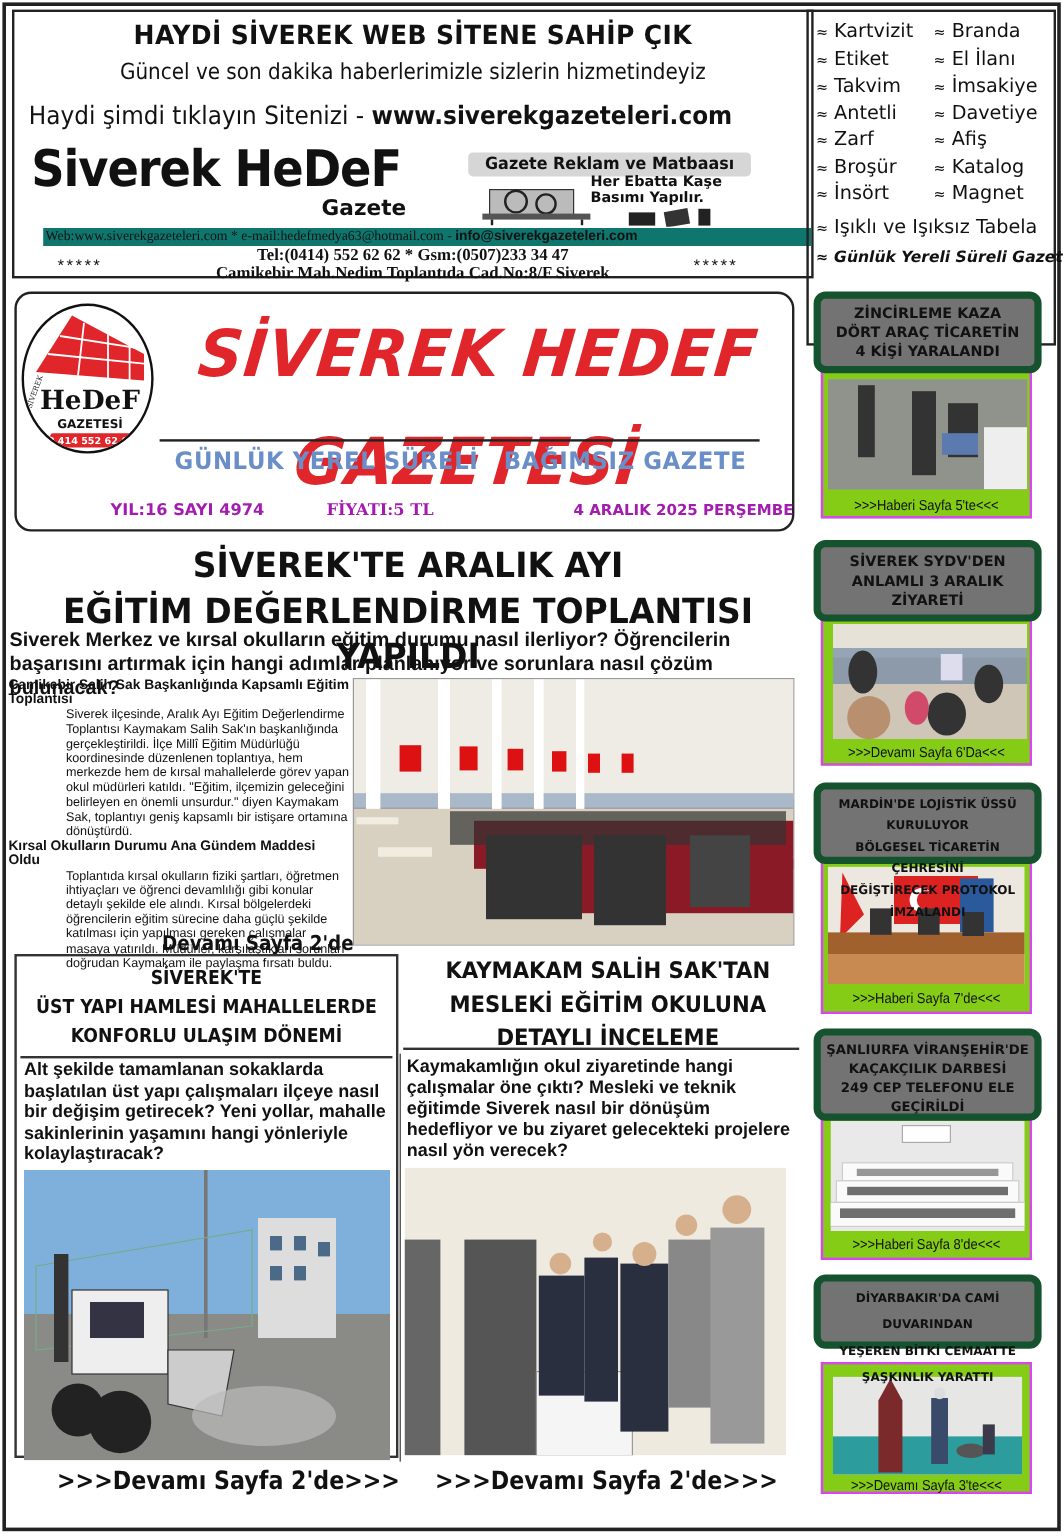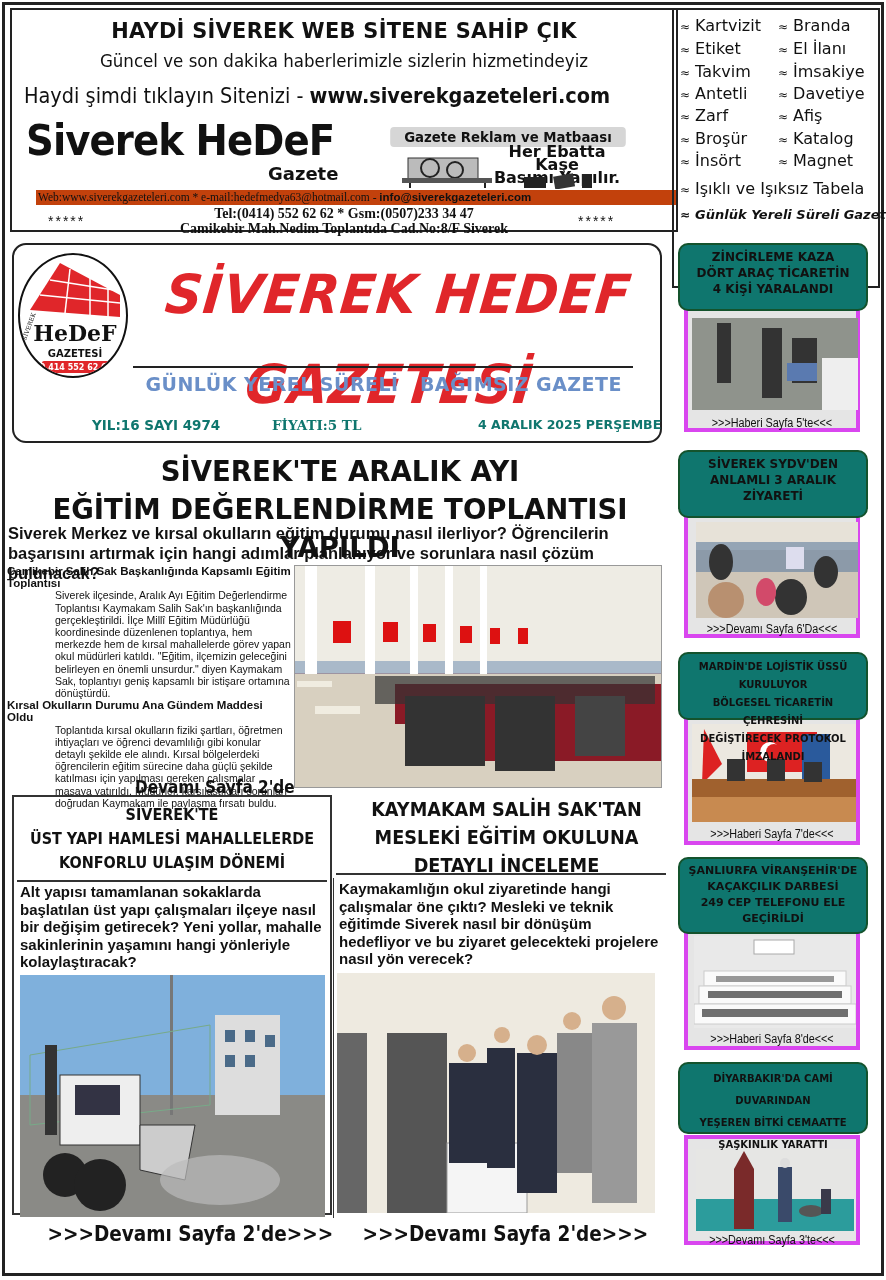--- a/index.html
+++ b/index.html
@@ -8,59 +8,59 @@
 
 .topad{position:absolute;left:10px;top:8px;width:668px;height:224px;border:2px solid #222}
 .topad .h1{position:absolute;left:0;width:100%;top:8px;text-align:center;font-family:"DejaVu Sans",sans-serif;font-weight:bold;font-size:22px;letter-spacing:.3px;transform:scaleX(.95)}
 .topad .h2{position:absolute;left:0;width:100%;top:40px;text-align:center;font-family:"DejaVu Sans",sans-serif;font-size:18.5px;transform:scaleX(.9)}
 .topad .h3{position:absolute;left:12px;top:74px;font-family:"DejaVu Sans",sans-serif;font-size:21px;white-space:nowrap;transform:scaleX(.92);transform-origin:left}
 .topad .h3 b{font-weight:bold}
 .brand{position:absolute;left:14px;top:106px;font-family:"DejaVu Sans",sans-serif;font-weight:bold;font-size:42px;letter-spacing:-1px;transform:scaleX(.92);transform-origin:left}
 .brand-sub{position:absolute;left:256px;top:153px;font-family:"DejaVu Sans",sans-serif;font-weight:bold;font-size:18px}
 .matbaa{position:absolute;left:372px;top:117px;width:248px;height:20px;background:#d6d6d6;border-radius:4px;text-align:center;font-family:"DejaVu Sans",sans-serif;font-weight:bold;font-size:14px;line-height:20px;transform:scaleX(.95)}
 .press{position:absolute;left:388px;top:138px;width:100px;height:40px}
-.kase{position:absolute;left:480px;top:135px;width:130px;text-align:center;font-family:"DejaVu Sans",sans-serif;font-weight:bold;font-size:16px;line-height:13px}
+.kase{position:absolute;left:480px;top:135px;width:130px;text-align:left;font-family:"DejaVu Sans",sans-serif;font-weight:bold;font-size:12px;line-height:13px}
 .stamps{position:absolute;left:510px;top:163px;width:80px;height:16px}
-.webbar{position:absolute;left:24px;top:180px;width:640px;height:15px;background:#c2410c;font-family:"Liberation Serif",serif;font-size:11.5px;line-height:15px;white-space:nowrap;padding-left:2px}
+.webbar{position:absolute;left:24px;top:180px;width:640px;height:15px;background:#0f766e;font-family:"Liberation Serif",serif;font-size:11.5px;line-height:15px;white-space:nowrap;padding-left:2px}
 .webbar b{font-family:"Liberation Sans",sans-serif}
 .tel{position:absolute;left:0;width:100%;top:196px;text-align:center;font-family:"Liberation Serif",serif;font-weight:bold;font-size:14px;line-height:15px}
 .stars{position:absolute;top:203px;font-size:14px;letter-spacing:2px}
 
 .services{position:absolute;left:672px;top:8px;width:208px;height:280px;border:2px solid #222}
 .svc{position:absolute;font-family:"DejaVu Sans",sans-serif;font-size:16px;white-space:nowrap}
 .svc .tick{font-size:12px;margin-right:5px}
 .svc.it{font-style:italic;font-weight:bold;font-size:13px}
 
 .mast{position:absolute;left:12px;top:243px;width:650px;height:200px;border:2px solid #222;border-radius:14px}
 .logo{position:absolute;left:18px;top:253px;width:110px;height:125px;border-radius:50%;border:2px solid #111;overflow:hidden;background:#fff}
 .mast-title{position:absolute;left:134px;top:250px;width:520px;text-align:center;font-family:"DejaVu Sans",sans-serif;font-weight:bold;font-style:italic;font-size:54px;color:#e0262a;letter-spacing:1px;transform:scaleX(.95) skewX(-6deg);line-height:90px}
 .mast-line{position:absolute;left:133px;top:366px;width:500px;height:2px;background:#222}
 .mast-sub{position:absolute;left:133px;top:372px;width:500px;text-align:center;font-family:"DejaVu Sans",sans-serif;font-weight:bold;font-size:20px;color:#6a8fc8;letter-spacing:.5px;transform:scaleX(.95)}
-.mast-meta{position:absolute;top:417px;font-family:"DejaVu Sans",sans-serif;font-weight:bold;font-size:13.5px;color:#0f766e}
+.mast-meta{position:absolute;top:417px;font-family:"DejaVu Sans",sans-serif;font-weight:bold;font-size:13.5px;color:#a21caf}
 
 .headline{position:absolute;left:10px;top:452px;width:660px;text-align:center;font-family:"DejaVu Sans",sans-serif;font-weight:bold;font-size:29px;line-height:38px;transform:scaleX(.95)}
 .lead{position:absolute;left:8px;top:523px;width:662px;font-size:16.5px;font-weight:bold;line-height:20px;color:#111}
 .art1{position:absolute;left:7px;top:565px;width:285px;font-size:10.5px;line-height:12.2px}
 .art1 .st{font-weight:bold;font-size:11.5px}
 .art1 .ind{padding-left:48px}
 .devami1{position:absolute;left:135px;top:777px;font-family:"DejaVu Sans",sans-serif;font-weight:bold;font-size:17px;transform:scaleX(.9);transform-origin:left}
 .photo{position:absolute;overflow:hidden;border:1px solid #999}
 
 .box2{position:absolute;left:12px;top:795px;width:320px;height:420px;border:2px solid #333}
 .box2 .t{position:absolute;left:0;width:100%;top:6px;text-align:center;font-family:"DejaVu Sans",sans-serif;font-weight:bold;font-size:16px;line-height:24px;transform:scaleX(.9)}
 .box2 .ln{position:absolute;left:3px;top:83px;width:310px;height:2px;background:#333}
 .box2 .q{position:absolute;left:6px;top:86px;width:310px;font-weight:bold;font-size:15px;line-height:17.5px}
 .devbig{position:absolute;font-family:"DejaVu Sans",sans-serif;font-weight:bold;font-size:21px;transform:scaleX(.88);white-space:nowrap}
 .art3t{position:absolute;left:334px;top:795px;width:345px;text-align:center;font-family:"DejaVu Sans",sans-serif;font-weight:bold;font-size:19px;line-height:28px;transform:scaleX(.93)}
 .art3ln{position:absolute;left:336px;top:873px;width:330px;height:2px;background:#333}
 .art3q{position:absolute;left:339px;top:880px;width:320px;font-weight:bold;font-size:15px;line-height:17.5px}
 .vdiv{position:absolute;left:333px;top:878px;width:1px;height:340px;background:#333}
 
-.side{position:absolute;left:684px;width:176px;border:4px solid #d946ef;background:#e5e5e5}
-.side .tab{position:absolute;left:-6px;width:190px;border:2px solid #14532d;border-radius:10px;background:#0f766e;text-align:center;font-family:"DejaVu Sans",sans-serif;font-weight:bold;font-size:12px;line-height:16px;padding:4px 2px}
+.side{position:absolute;left:684px;width:176px;border:2px solid #d946ef;background:#84cc16}
+.side .tab{position:absolute;left:-6px;width:190px;border:6px solid #14532d;border-radius:10px;background:#737373;text-align:center;font-family:"DejaVu Sans",sans-serif;font-weight:bold;font-size:12px;line-height:16px;padding:4px 2px}
 .side .tab.narrow{font-size:10px;line-height:18px}
 .side .cap{position:absolute;left:0;width:100%;text-align:center;font-size:12px;transform:scaleX(.9)}
 svg{display:block}
 </style>
 </head>
 <body>
 
 <div class="frame"></div>
 
 <div class="topad">
@@ -191,21 +191,21 @@
   </svg>
 </div>
 
 <div class="box2">
   <div class="t">
       <div>SİVEREK'TE</div>
       <div>ÜST YAPI HAMLESİ MAHALLELERDE</div>
       <div>KONFORLU ULAŞIM DÖNEMİ</div>
     </div>
   <div class="ln"></div>
-  <div class="q">Alt yapısı tamamlanan sokaklarda başlatılan üst yapı çalışmaları ilçeye nasıl bir değişim getirecek? Yeni yollar, mahalle sakinlerinin yaşamını hangi yönleriyle kolaylaştıracak?</div>
+  <div class="q">Alt şekilde tamamlanan sokaklarda başlatılan üst yapı çalışmaları ilçeye nasıl bir değişim getirecek? Yeni yollar, mahalle sakinlerinin yaşamını hangi yönleriyle kolaylaştıracak?</div>
   <div class="photo" style="left:6px;top:178px;width:305px;height:242px;border:none">
     <svg width="305" height="242">
         <rect width="305" height="150" fill="#7fb0dc"></rect>
         <rect y="120" width="305" height="122" fill="#8a8a86"></rect>
         <rect x="195" y="40" width="65" height="100" fill="#ddd"></rect>
         <g fill="#4a6a88">
           <rect x="205" y="55" width="10" height="12"></rect>
           <rect x="225" y="55" width="10" height="12"></rect>
           <rect x="205" y="80" width="10" height="12"></rect>
           <rect x="225" y="80" width="10" height="12"></rect>
@@ -371,18 +371,18 @@
         <path d="M38 80 L38 20 L48 2 L58 20 L58 80 Z" fill="#7a2a2a"></path>
         <rect x="82" y="18" width="14" height="55" fill="#3a4a6a"></rect>
         <circle cx="89" cy="14" r="5" fill="#ddd"></circle>
         <ellipse cx="115" cy="62" rx="12" ry="6" fill="#555"></ellipse>
         <rect x="125" y="40" width="10" height="25" fill="#3a3a4a"></rect>
       </svg>
     </div>
   <div class="cap" style="top:94px">&gt;&gt;&gt;Devamı Sayfa 3'te&lt;&lt;&lt;</div>
 </div>
 <div class="side" style="top:1062px;height:0;border:none">
-  <div class="tab narrow" style="top:0;height:72px;line-height:22px">
+  <div class="tab narrow" style="top:0;height:62px;line-height:22px">
       <div>DİYARBAKIR'DA CAMİ DUVARINDAN</div>
       <div>YEŞEREN BİTKİ CEMAATTE</div>
       <div>ŞAŞKINLIK YARATTI</div>
     </div>
 </div>
 
 </body></html>

